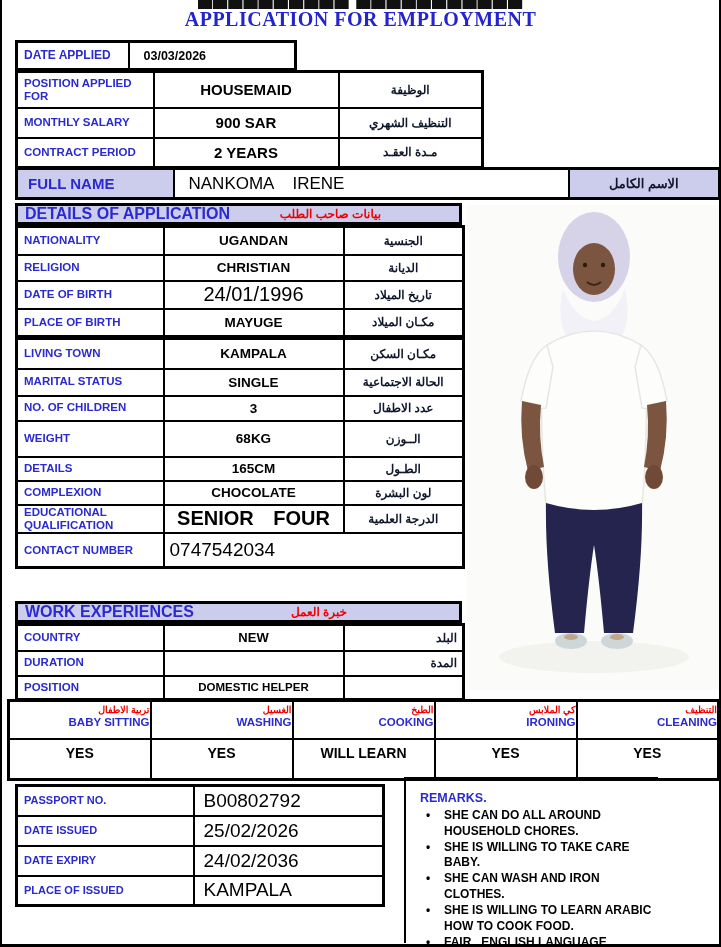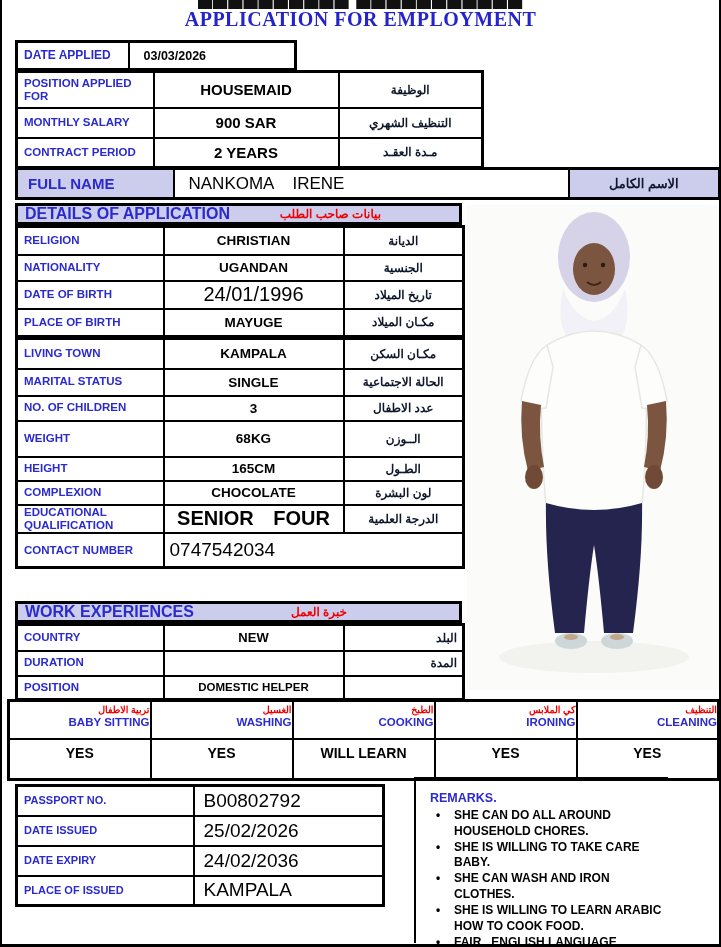--- a/index.html
+++ b/index.html
@@ -107,21 +107,21 @@
 
   
   .pass-tbl { left:13px; top:784px; width:367px; }
   .pass-tbl col.c1{width:177px;} .pass-tbl col.c2{width:190px;}
   .pass-tbl tr { height:30px; }
   .pass-tbl .lbl { font-size:11px; }
   .pass-tbl .val { font-weight:normal; font-size:19px; text-align:left; padding-left:9px; }
 
   
   .remarks {
-    position:absolute; left:412px; top:777px; width:254px; height:166px;
+    position:absolute; left:402px; top:777px; width:254px; height:166px;
     border-left:2.5px solid #000; border-top:2.5px solid #000;
     padding:12px 4px 0 14px;
   }
   .remarks-title { color:#2a2ace; font-weight:bold; font-size:12.5px; margin-bottom:3px; }
   .remarks ul { list-style:none; }
   .remarks li { position:relative; padding-left:24px; font-weight:bold; font-size:12px; color:#000; line-height:1.32; white-space:pre-wrap; }
   .remarks li::before { content:"\2022"; position:absolute; left:6px; }
 </style>
 </head>
 <body>
@@ -189,30 +189,30 @@
   </div>
 
   <table class="tbl details-tbl">
     <colgroup>
         <col class="c1">
         <col class="c2">
         <col class="c3">
       </colgroup>
     <tbody>
         <tr>
+      <td class="lbl">NATIONALITY</td>
+      <td class="val">UGANDAN</td>
+      <td class="ar">الجنسية</td>
+    </tr>
+    <tr>
       <td class="lbl">RELIGION</td>
       <td class="val">CHRISTIAN</td>
       <td class="ar">الديانة</td>
     </tr>
     <tr>
-      <td class="lbl">NATIONALITY</td>
-      <td class="val">UGANDAN</td>
-      <td class="ar">الجنسية</td>
-    </tr>
-    <tr>
       <td class="lbl">DATE OF BIRTH</td>
       <td class="val val-dob">24/01/1996</td>
       <td class="ar">تاريخ الميلاد</td>
     </tr>
     <tr>
       <td class="lbl">PLACE OF BIRTH</td>
       <td class="val">MAYUGE</td>
       <td class="ar">مكـان الميلاد</td>
     </tr>
     <tr>
@@ -229,21 +229,21 @@
       <td class="lbl">NO. OF CHILDREN</td>
       <td class="val">3</td>
       <td class="ar">عدد الاطفال</td>
     </tr>
     <tr>
       <td class="lbl">WEIGHT</td>
       <td class="val">68KG</td>
       <td class="ar">الــوزن</td>
     </tr>
     <tr>
-      <td class="lbl">HEIGHT</td>
+      <td class="lbl">DETAILS</td>
       <td class="val">165CM</td>
       <td class="ar">الطـول</td>
     </tr>
     <tr>
       <td class="lbl">COMPLEXION</td>
       <td class="val">CHOCOLATE</td>
       <td class="ar">لون البشرة</td>
     </tr>
     <tr>
       <td class="lbl">EDUCATIONAL QUALIFICATION</td>

